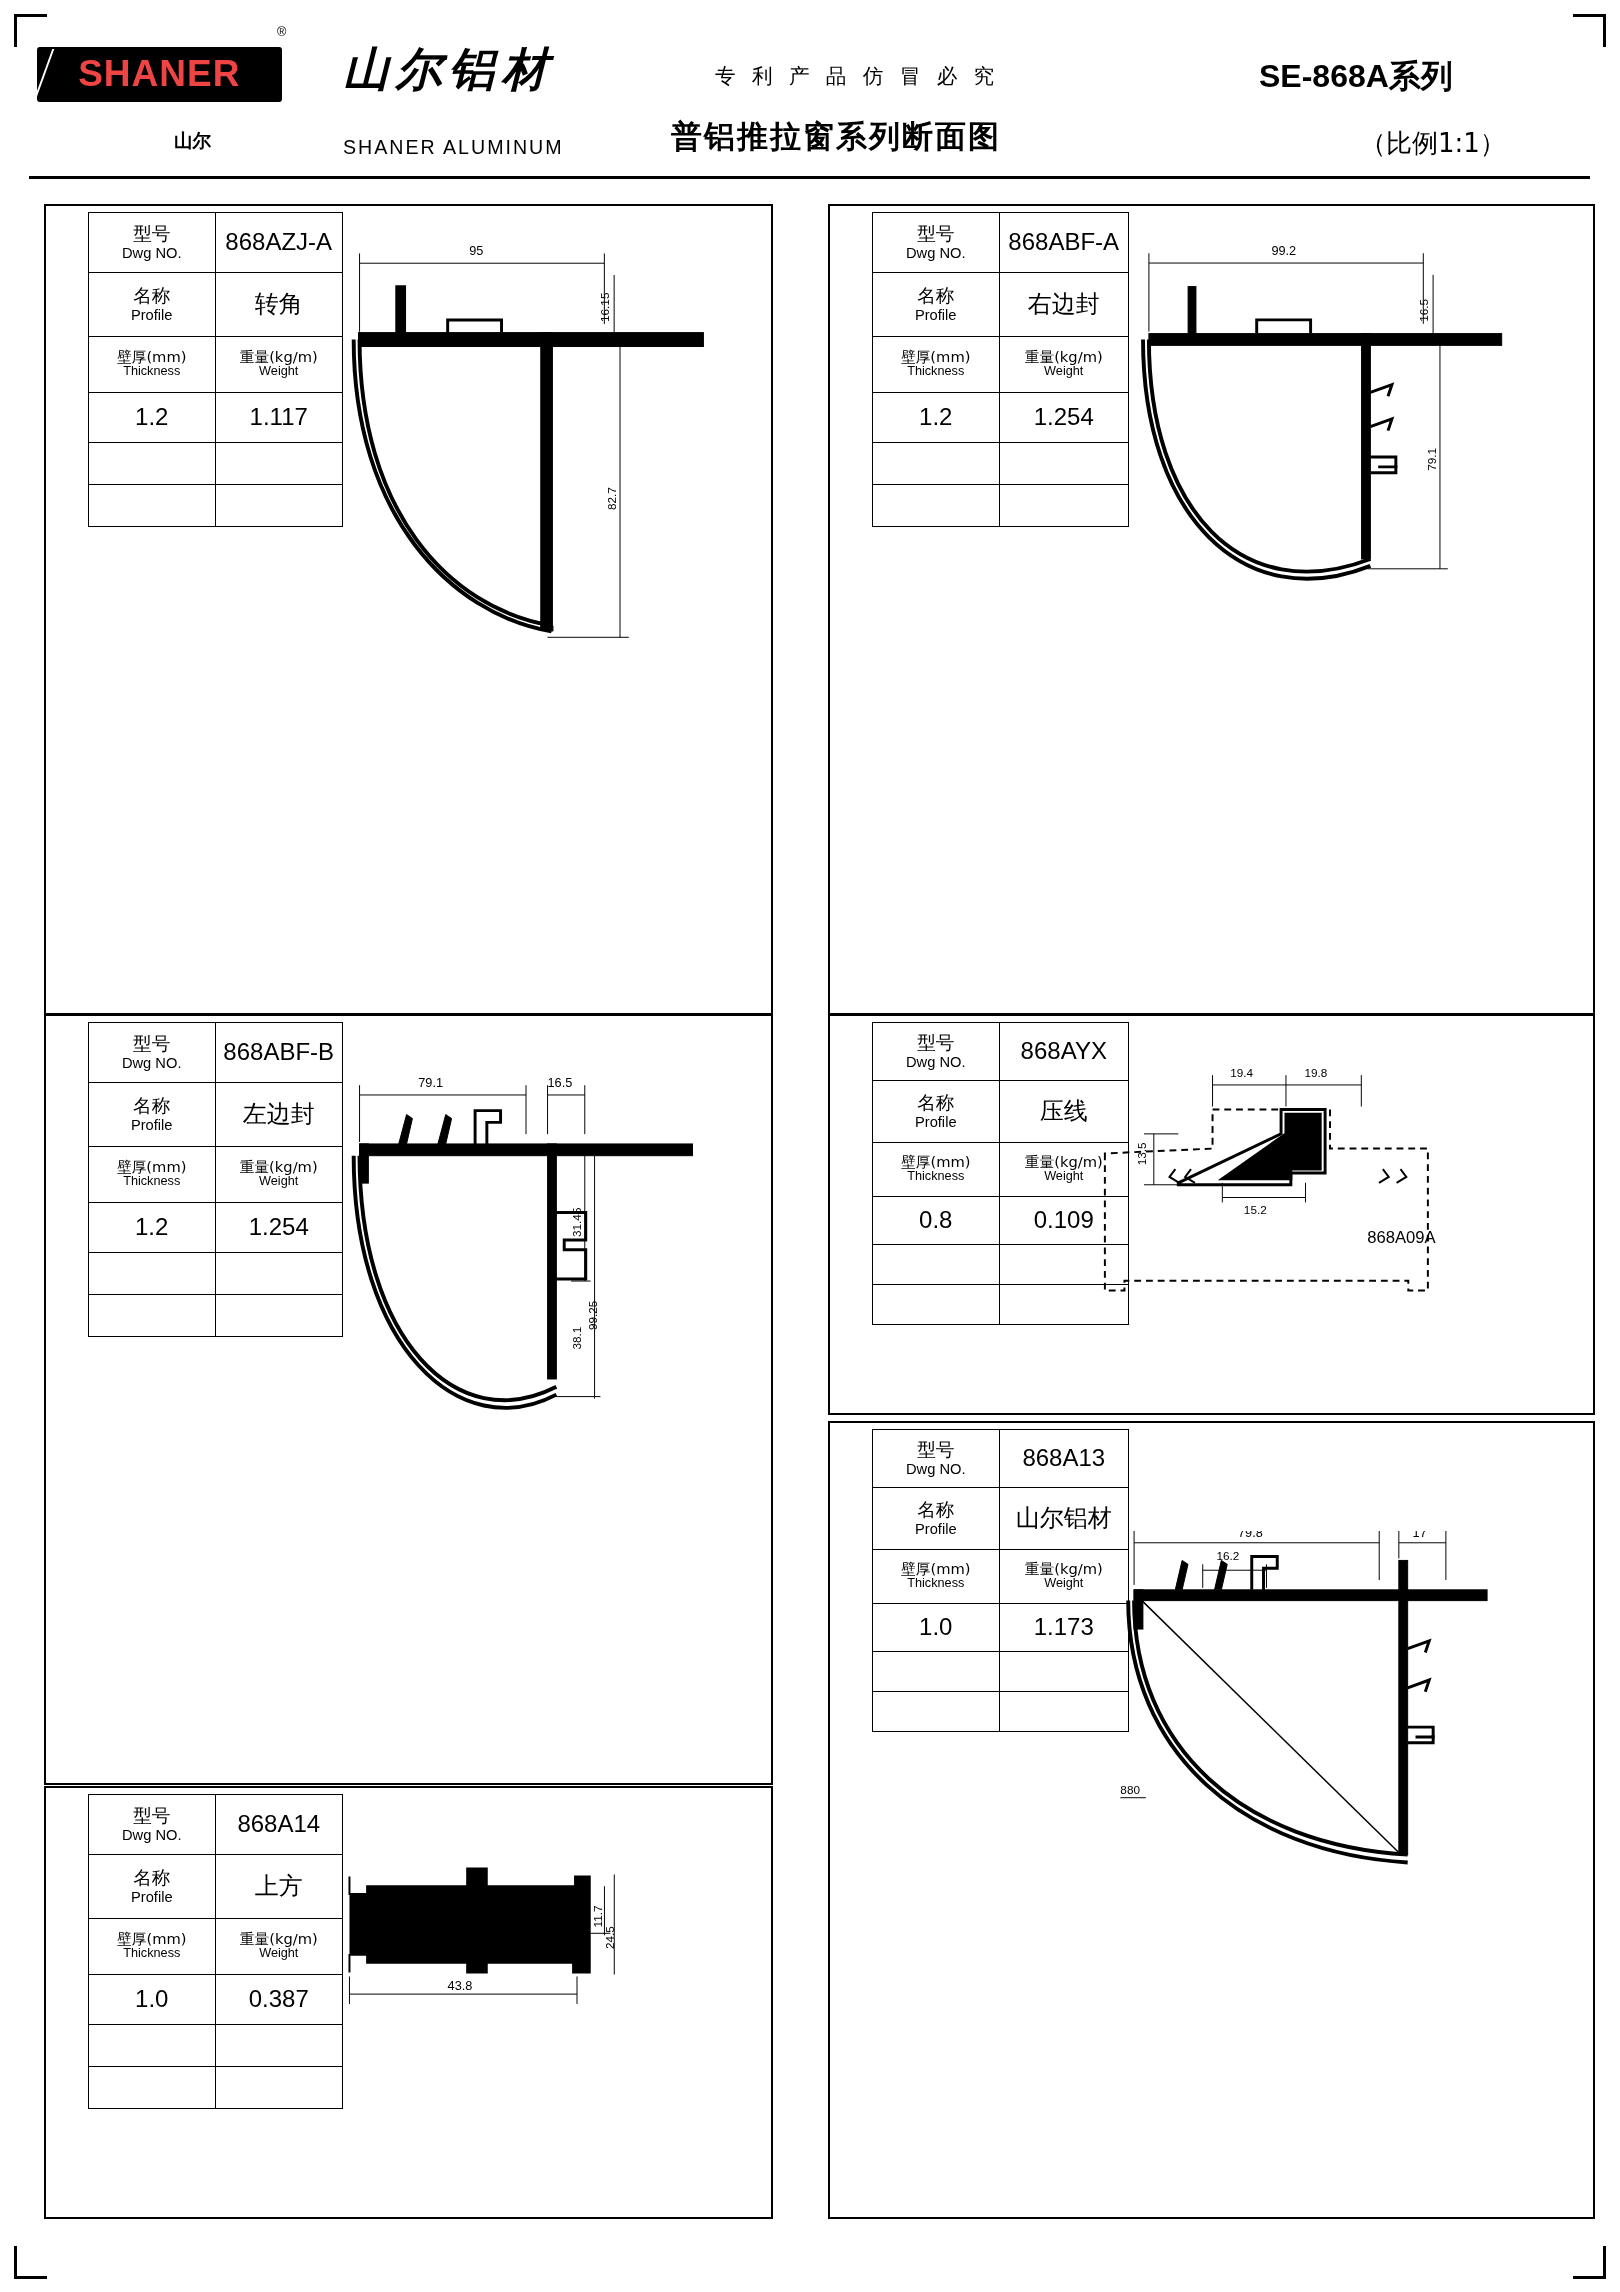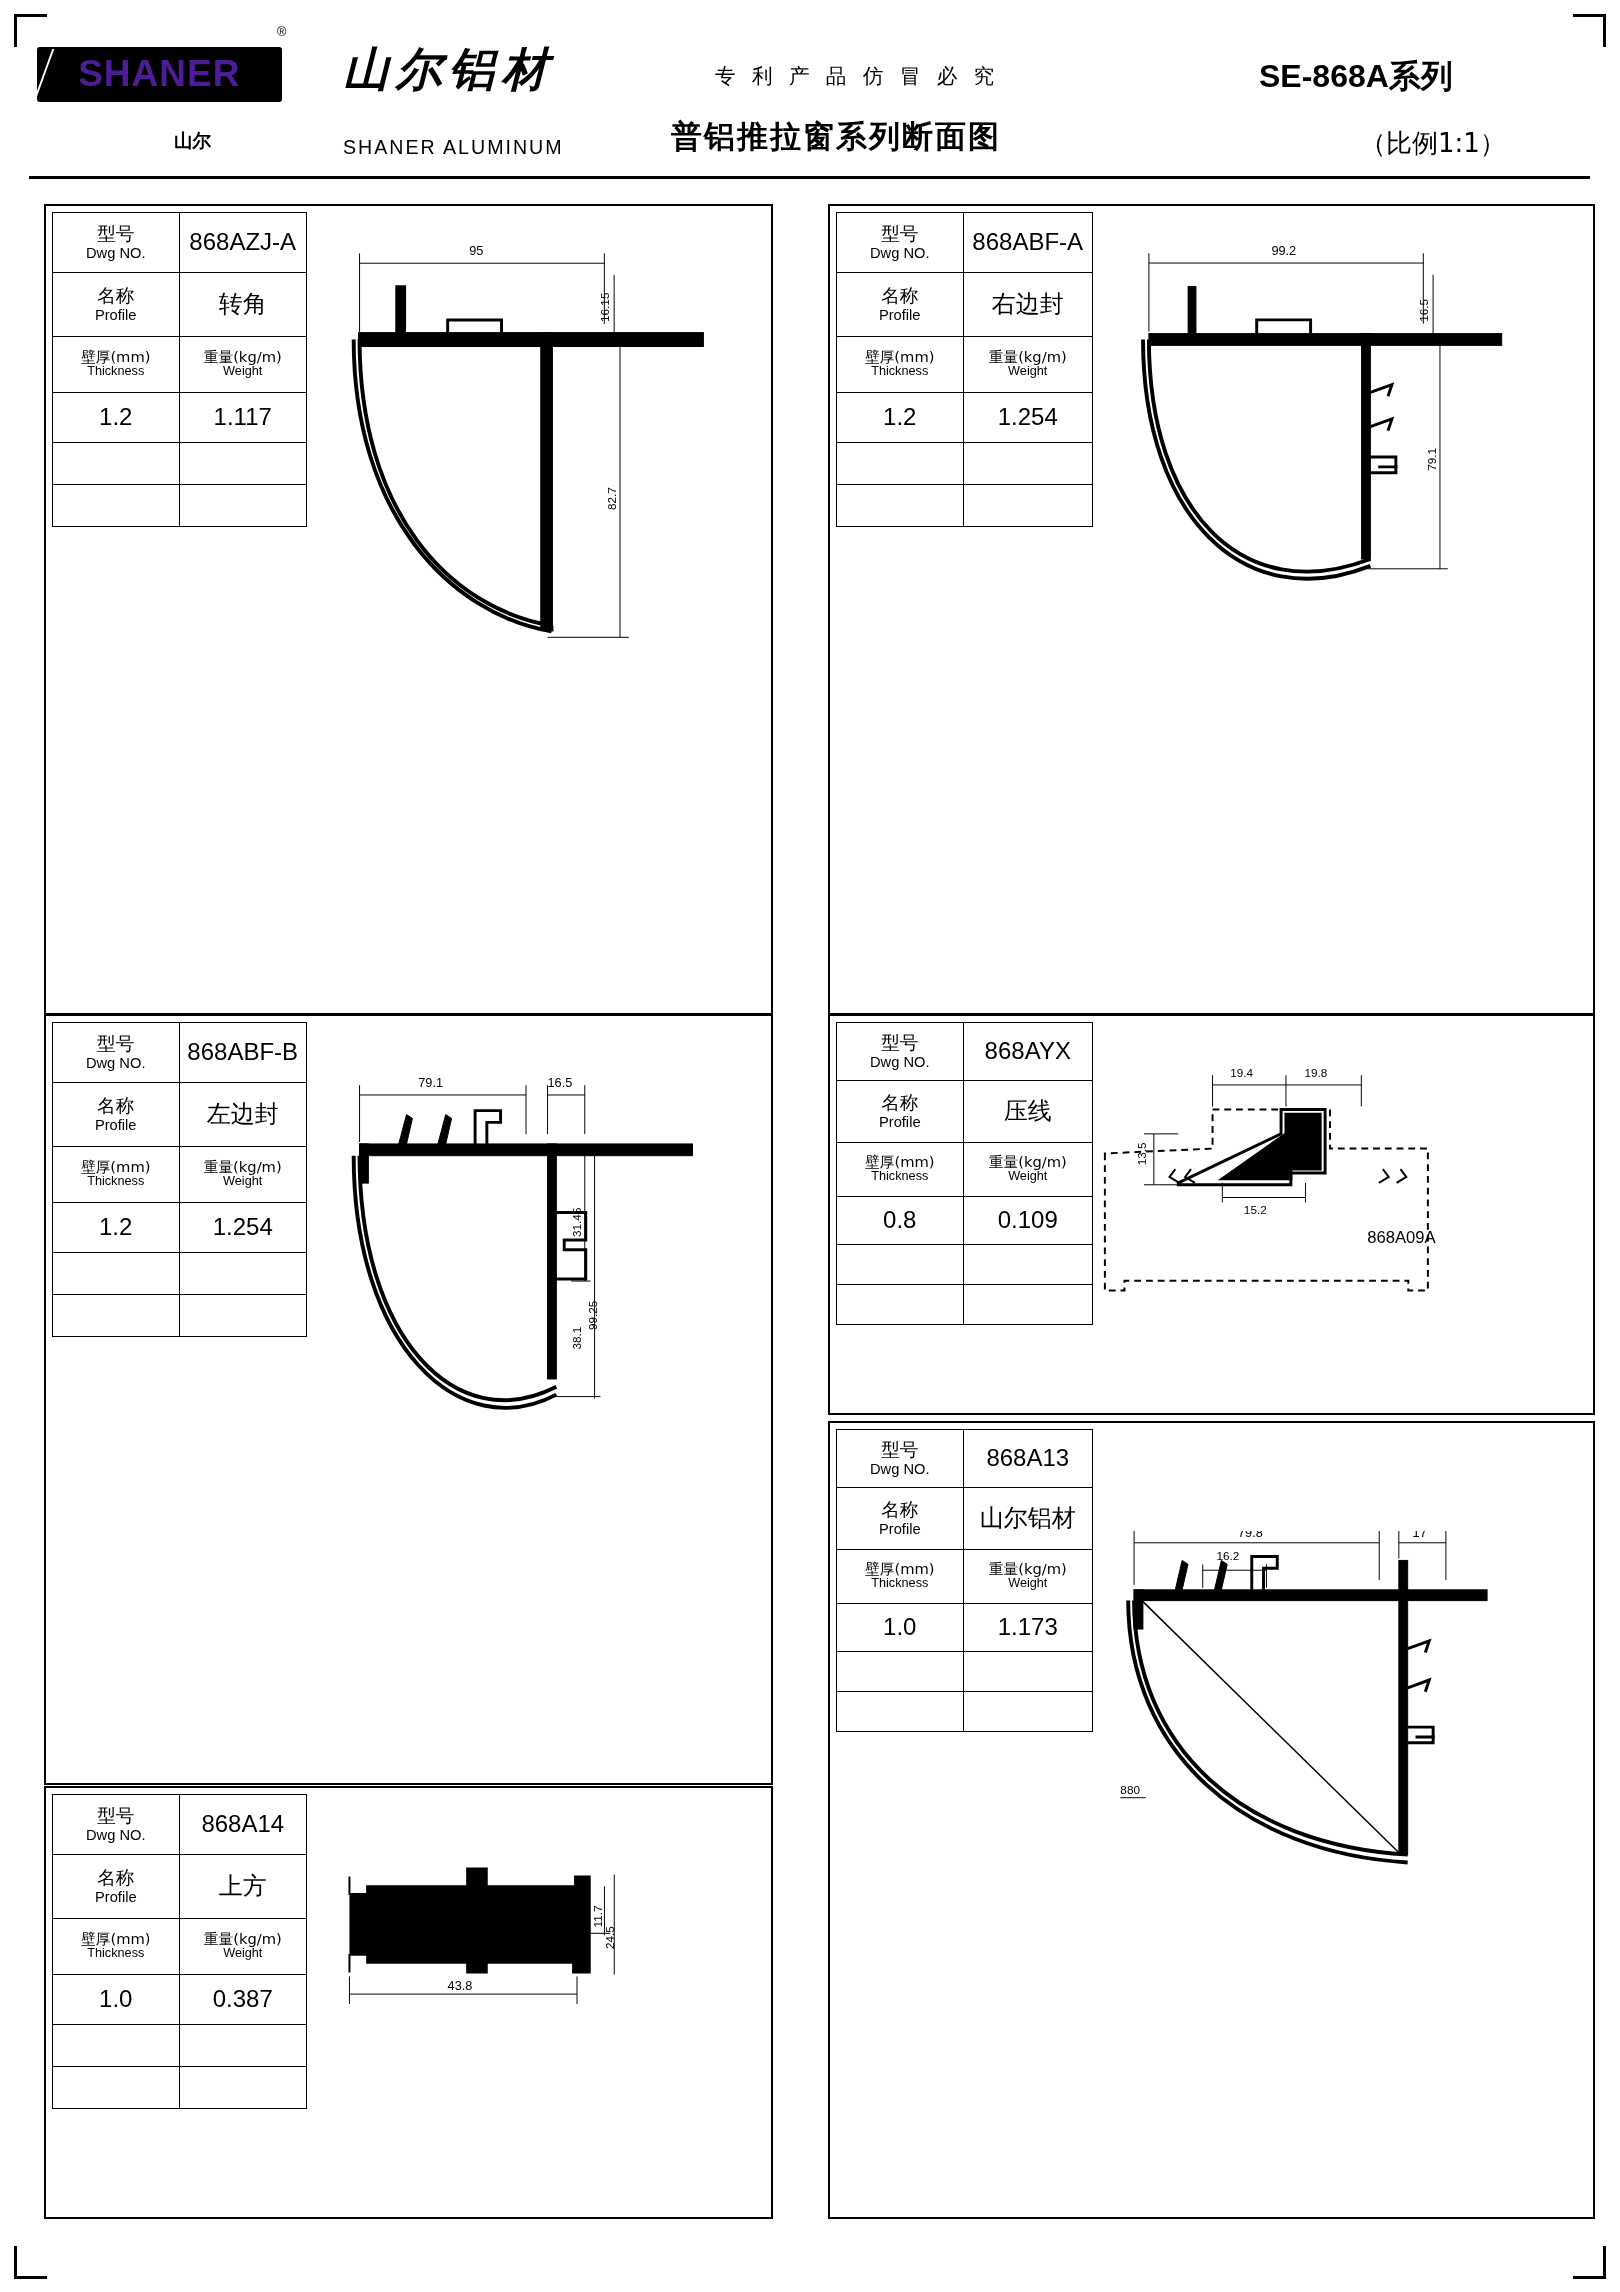--- a/index.html
+++ b/index.html
@@ -9,39 +9,39 @@
   
   .corner{position:absolute;width:33px;height:33px;border:0;}
   .corner i{position:absolute;background:#000;}
   .corner .h{height:2.9px;width:33px;}
   .corner .v{width:2.9px;height:33px;}
 
   
   .header{position:absolute;left:29px;top:17.6px;width:1561px;height:152px;}
   .logo-box{position:absolute;left:7.8px;top:19.6px;width:245px;height:84px;}
   .logo-rect{position:absolute;left:0;top:9.8px;width:245px;height:55px;background:#000;border-radius:2.9px;}
-  .logo-text{position:absolute;left:0;top:9.8px;width:245px;height:55px;color:#4c1d95;font-weight:bold;font-size:37px;letter-spacing:1px;
+  .logo-text{position:absolute;left:0;top:9.8px;width:245px;height:55px;color:#ef4444;font-weight:bold;font-size:37px;letter-spacing:1px;
              display:flex;align-items:center;justify-content:center;font-family:"Liberation Sans",sans-serif;}
   .logo-slash{position:absolute;left:5.9px;top:11.8px;width:51px;height:51px;border-left:2.9px solid #fff;transform:skewX(-20deg);}
   .logo-reg{position:absolute;left:248px;top:7.8px;font-size:12.7px;}
   .brand-cn{position:absolute;left:314px;top:21.6px;font-size:46px;font-weight:bold;letter-spacing:6.9px;
             font-family:"DejaVu Sans",sans-serif;font-style:italic;}
   .brand-cn-small{position:absolute;left:145px;top:110px;font-size:18.6px;font-weight:bold;font-family:"DejaVu Sans",sans-serif;}
   .brand-en{position:absolute;left:314px;top:118px;font-size:19.6px;letter-spacing:2px;font-family:"Liberation Sans",sans-serif;}
   .slogan{position:absolute;left:686px;top:44px;font-size:20.6px;letter-spacing:4.9px;font-family:"DejaVu Sans",sans-serif;}
   .subtitle{position:absolute;left:642px;top:98px;font-size:31px;font-weight:bold;letter-spacing:2px;font-family:"DejaVu Sans",sans-serif;}
   .series{position:absolute;left:1230px;top:37px;font-size:32px;font-weight:bold;font-family:"Liberation Sans",sans-serif;}
   .scale{position:absolute;left:1331px;top:108px;font-size:26px;font-family:"DejaVu Sans",sans-serif;}
   .hrule{position:absolute;left:29px;top:176px;width:1561px;height:2.9px;background:#000;}
 
   
   .panel{position:absolute;border:2px solid #000;background:#fff;}
 
   
-  .spec{position:absolute;border-collapse:collapse;font-family:"DejaVu Sans",sans-serif;}
+  .spec{position:absolute;border-collapse:collapse;font-family:"DejaVu Sans",sans-serif;margin-left:36px;}
   .spec td{border:1.6px solid #000;text-align:center;vertical-align:middle;padding:0;}
   .cn{font-size:18.6px;display:block;line-height:1.15;}
   .en{font-size:14.7px;display:block;line-height:1.15;font-family:Liberation Sans, sans-serif;}
   .val{font-size:24px;font-family:"Liberation Sans",sans-serif;text-align:right;}
   .small-label{font-size:14.7px;display:block;line-height:1.1;font-family:"DejaVu Sans",sans-serif;}
   .small-en{font-size:12.7px;display:block;line-height:1.1;font-family:"Liberation Sans",sans-serif;}
 
   .note{position:absolute;left:39px;top:2194px;font-size:16.7px;line-height:1.5;font-family:"DejaVu Sans",sans-serif;}
   .note .en2{font-family:"Liberation Sans",sans-serif;font-size:16.7px;}
   svg{display:block;}

